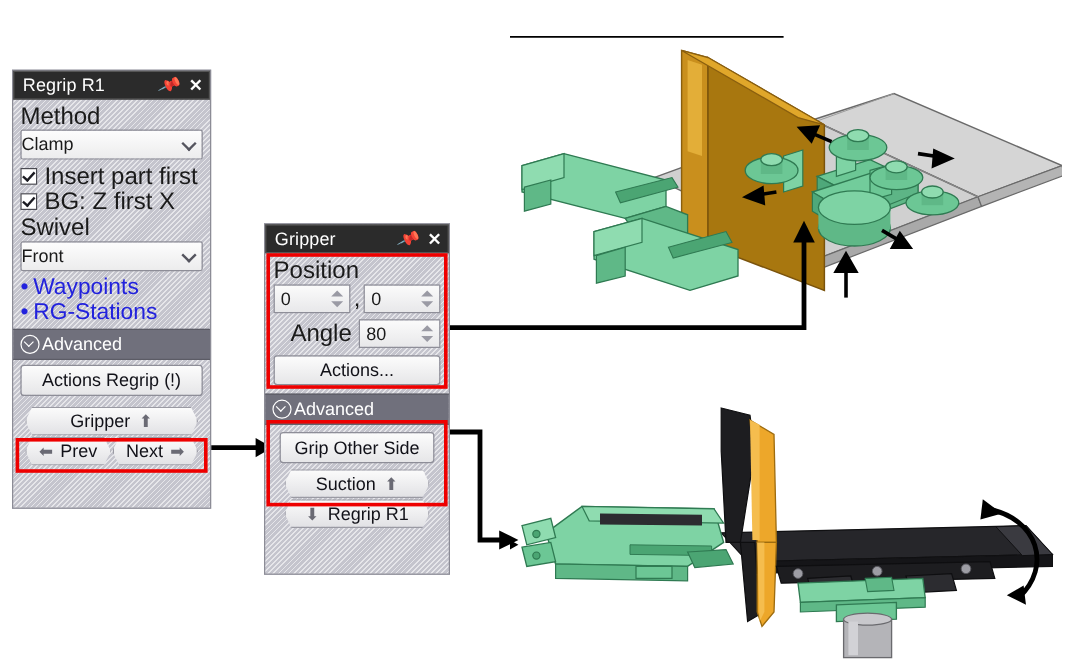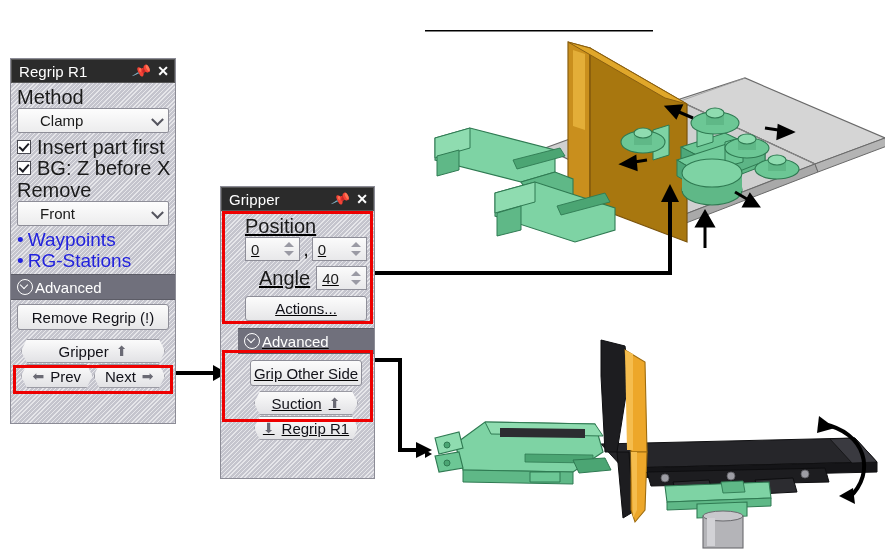--- a/index.html
+++ b/index.html
@@ -59,21 +59,21 @@
 
   
   .combo {
     position: relative;
     height: 25px;
     background: linear-gradient(#fdfdfd, #ececed);
     border: 1px solid #8e8e98;
     border-radius: 2px;
     display: flex;
     align-items: center;
-    padding: 0 18px 0 22px;
+    padding: 0 18px 0 0;
     font-size: 15px;
     color: #1a1a1a;
     box-sizing: border-box;
     margin: 1px 0 3px 0;
   }
   .combo .chev {
     position: absolute;
     right: 6px; top: 50%;
     width: 7px; height: 7px;
     border-right: 2px solid #55555f;
@@ -396,44 +396,44 @@
         <span class="chev"></span>
       </div>
 
       <div class="chkrow">
         <span class="chk"></span>
         <span class="lbl">Insert part first</span>
       </div>
 
       <div class="chkrow">
         <span class="chk"></span>
-        <span class="lbl">BG: Z before X</span>
-      </div>
-
-      <div class="lbl" style="margin-top:2px;">Remove</div>
+        <span class="lbl">BG: Z first X</span>
+      </div>
+
+      <div class="lbl" style="margin-top:2px;">Swivel</div>
 
       <div class="combo">
         <span>Front</span>
         <span class="chev"></span>
       </div>
 
       <div class="lnk" style="margin-top:3px;">
         <span class="bul">•</span><span>Waypoints</span>
       </div>
       <div class="lnk">
         <span class="bul">•</span><span>RG-Stations</span>
       </div>
 
       <div class="sect">
         <span class="circ-chev"></span>
         <span>Advanced</span>
       </div>
 
       <div class="btn" style="margin:2px 0 9px 0;">
-        <span>Remove Regrip (!)</span>
+        <span>Actions Regrip (!)</span>
       </div>
 
       <div class="cbtn" style="margin:0 4px 1px 4px; gap:7px;">
         <span>Gripper</span>
         <span class="arrowglyph">⬆</span>
       </div>
 
       <div style="display:flex; gap:1px; margin:0 4px;">
         <div class="cbtn" style="flex:1; gap:6px;">
           <span class="arrowglyph">⬅</span>
@@ -451,42 +451,42 @@
   <div class="redbox" style="left:13px; top:365px; width:160px; height:29px;"></div>
 
   <div class="panel" style="left:220px; top:186px; width:155px; height:293px;">
 
     <div class="titlebar">
       <span class="ttl">Gripper</span>
       <span class="ico pin-icon">📌</span>
       <span class="ico">✕</span>
     </div>
 
-    <div class="panel-body" style="padding:5px 7px 5px 24px;text-decoration:underline;">
+    <div class="panel-body" style="padding:5px 7px 5px 7px;">
 
       <div class="lbl">Position</div>
 
       <div style="display:flex; align-items:center; gap:3px; margin:1px 0 5px 0;">
         <div class="spin" style="flex:1;">
           <span>0</span>
           <span class="up"></span>
           <span class="dn"></span>
         </div>
         <span class="lbl">,</span>
         <div class="spin" style="flex:1;">
           <span>0</span>
           <span class="up"></span>
           <span class="dn"></span>
         </div>
       </div>
 
       <div style="display:flex; align-items:center; gap:6px; margin-bottom:6px;">
         <span class="lbl" style="margin-left:14px;">Angle</span>
         <div class="spin" style="flex:1;">
-          <span>40</span>
+          <span>80</span>
           <span class="up"></span>
           <span class="dn"></span>
         </div>
       </div>
 
       <div class="btn" style="height:25px;">
         <span>Actions...</span>
       </div>
 
       <div class="sect" style="margin:7px -7px 6px -7px;">

